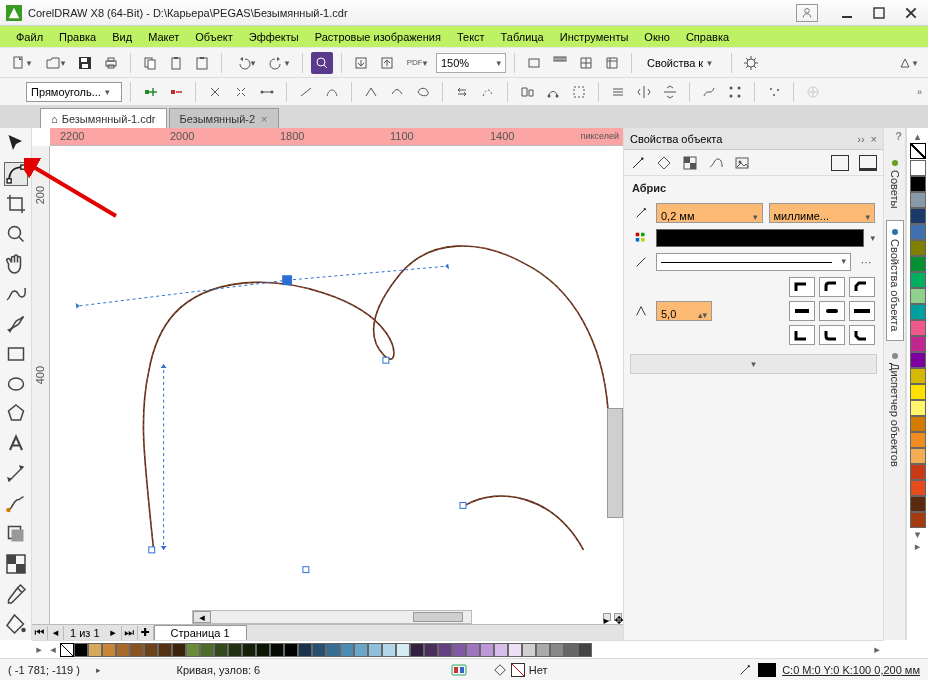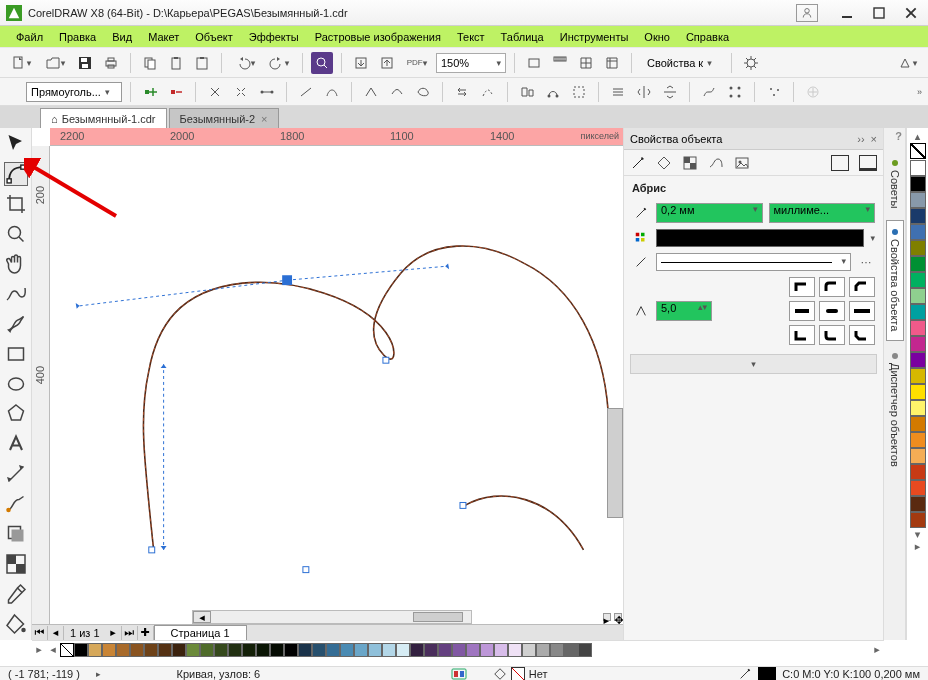--- a/index.html
+++ b/index.html
@@ -70,21 +70,21 @@
   
   .panel{width:260px;background:#f5f5f5;display:flex;flex-direction:column;border-right:1px solid #dcdcdc;}
   .panel-title{height:22px;background:#e4e4e4;display:flex;align-items:center;padding:0 6px;justify-content:space-between;border-bottom:1px solid #ccc;}
   .panel-title .ttext{font-weight:normal;}
   .panel-title .pin{display:flex;gap:6px;color:#666;}
   .panel-icons{height:26px;display:flex;align-items:center;padding:0 6px;gap:10px;border-bottom:1px solid #dcdcdc;justify-content:space-between;}
   .panel-icons .left,.panel-icons .right{display:flex;gap:10px;align-items:center;}
   .panel-icons .right .sq{width:18px;height:16px;border:1px solid #333;}
   .section-title{padding:6px 8px;font-weight:bold;color:#222;}
   .prow{display:flex;align-items:center;padding:3px 8px;gap:6px;}
-  .pfield{height:20px;border:1px solid #999;background:#22c55e;flex:1;display:flex;align-items:flex-start;padding:0 4px;justify-content:space-between;}
+  .pfield{height:20px;border:1px solid #999;background:#fdba74;flex:1;display:flex;align-items:flex-end;padding:0 4px;justify-content:space-between;}
   .picon{width:18px;display:flex;justify-content:center;color:#555;}
   .swatch{flex:1;height:18px;background:#000;border:1px solid #666;}
   .linepat{flex:1;height:18px;border:1px solid #999;background:#fff;position:relative;}
   .linepat::after{content:'';position:absolute;left:4px;right:18px;top:8px;border-top:1px solid #000;}
   .unit-btn{width:72px;}
   .cap-grid{display:grid;grid-template-columns:repeat(3,26px);gap:4px;margin-left:auto;}
   .cap{width:26px;height:20px;border:1px solid #999;background:#fff;display:flex;align-items:center;justify-content:center;}
   .expander{height:20px;display:flex;align-items:center;justify-content:center;background:#e8e8e8;margin:6px 6px;border:1px solid #ccc;}
 
   
@@ -103,24 +103,24 @@
   .palette .nocolor{width:16px;height:16px;border:1px solid #000;background:linear-gradient(to top right,#fff 46%,#000 46%,#000 54%,#fff 54%);margin:1px 0;}
   .palette .col{width:16px;height:16px;border:1px solid #666;margin:0;}
 
   
   .hpalette{height:18px;display:flex;align-items:center;position:absolute;bottom:22px;left:32px;right:44px;background:#fff;border-top:1px solid #dcdcdc;}
   .hpalette .hcaret{width:14px;display:flex;align-items:center;justify-content:center;color:#666;}
   .hpalette .nocolor{width:14px;height:14px;border:1px solid #000;background:linear-gradient(to top right,#fff 46%,#000 46%,#000 54%,#fff 54%);}
   .hpalette .hcol{width:14px;height:14px;border:1px solid #666;}
 
   
-  .status{position:absolute;bottom:0;left:0;right:0;height:14px;background:#f5f5f5;border-top:1px solid #dcdcdc;display:flex;align-items:center;padding:0 8px;gap:16px;color:#222;}
+  .status{position:absolute;bottom:0;left:0;right:0;height:22px;background:#f5f5f5;border-top:1px solid #dcdcdc;display:flex;align-items:center;padding:0 8px;gap:16px;color:#222;}
   .status .fillind{display:flex;align-items:center;gap:4px;}
   .status .fillind .nc{width:14px;height:14px;border:1px solid #333;background:linear-gradient(to top right,#fff 46%,#d00 46%,#d00 54%,#fff 54%);}
-  .status .right{margin-left:auto;display:flex;align-items:center;gap:6px;}
+  .status .right{margin-left:auto;display:flex;align-items:center;gap:6px;text-decoration:underline;}
   .status .blk{width:18px;height:14px;background:#000;}
 
   .spacer{flex:1;}
   .chev{font-size:9px;color:#555;}
   svg{display:block;}
 </style>
 </head>
 <body>
 
 <div class="titlebar">

